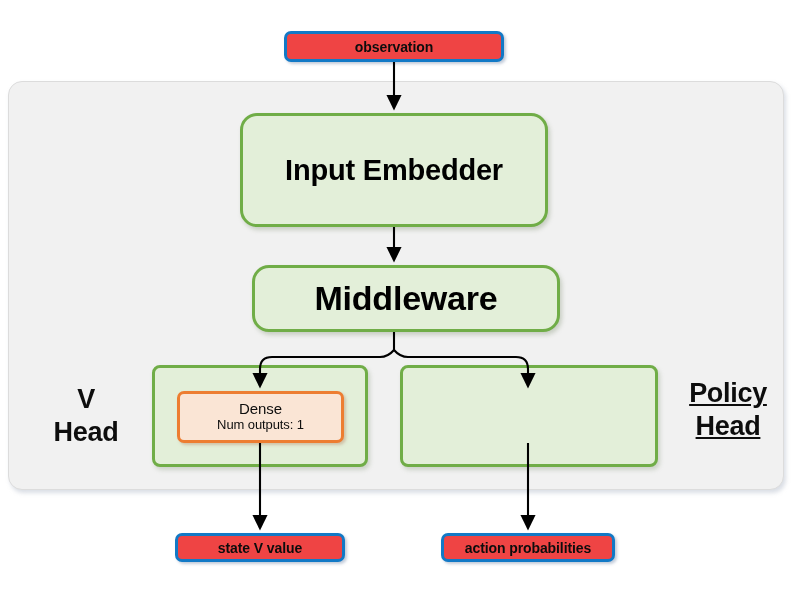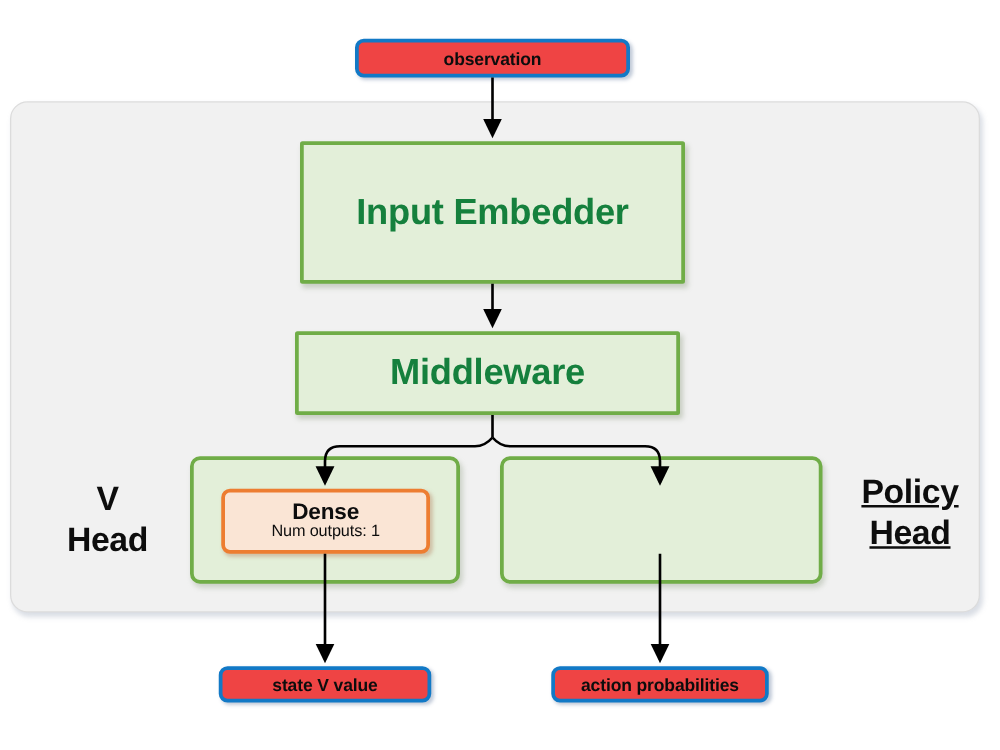--- a/index.html
+++ b/index.html
@@ -67,45 +67,45 @@
     box-shadow: 2px 2px 3px rgba(120,140,170,0.45);
     font-weight: bold;
     font-size: 14px;
     color: #0d0d0d;
     letter-spacing: -0.1px;
   }
 
   .node-green-big {
     background: #e3efd9;
     border: 3px solid #70ad47;
-    border-radius: 2px;
+    border-radius: 17px;
     box-shadow: 2px 3px 4px rgba(150,165,140,0.45);
     font-weight: bold;
-    color: #15803d;
+    color: #000000;
   }
 
   .node-green-head {
     background: #e3efd9;
     border: 3px solid #70ad47;
     border-radius: 8px;
     box-shadow: 2px 3px 4px rgba(150,165,140,0.4);
     z-index: 2;
   }
 
   .node-orange {
     background: #fae5d5;
     border: 3px solid #ed7d31;
     border-radius: 7px;
     box-shadow: 2px 2px 3px rgba(190,150,120,0.5);
     color: #0d0d0d;
   }
 
   .orange-title {
-    font-weight: bold;
-    font-size: 18px;
+    font-weight: normal;
+    font-size: 15px;
     line-height: 16px;
     letter-spacing: -0.1px;
   }
   .orange-sub {
     font-weight: normal;
     font-size: 13px;
     line-height: 16px;
     letter-spacing: -0.1px;
   }
 
@@ -116,23 +116,23 @@
   }
 
   #input-embedder-box {
     left: 240px; top: 113px;
     width: 308px; height: 114px;
     font-size: 29px;
     letter-spacing: -0.2px;
   }
 
   #middleware-box {
-    left: 236px; top: 265px;
+    left: 252px; top: 265px;
     width: 308px; height: 67px;
-    font-size: 29px;
+    font-size: 34px;
     letter-spacing: -0.2px;
   }
 
   #v-head-group {
     left: 152px; top: 365px;
     width: 216px; height: 102px;
   }
 
   #policy-head-group {
     left: 400px; top: 365px;

